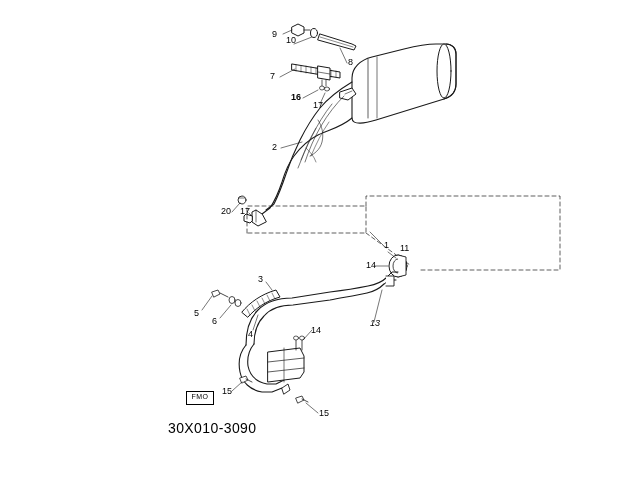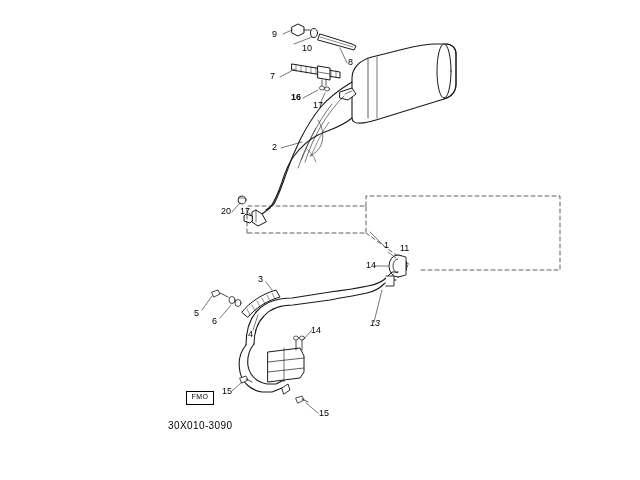--- a/index.html
+++ b/index.html
@@ -31,21 +31,21 @@
     font-family: "Liberation Sans", sans-serif;
     font-size: 9px;
     color: #000000;
     line-height: 10px;
     white-space: nowrap;
     user-select: none;
   }
   .part-number {
     position: absolute;
     font-family: "Liberation Sans", sans-serif;
-    font-size: 10px;
+    font-size: 14px;
     letter-spacing: 0.4px;
     color: #000000;
     white-space: nowrap;
   }
   .fmo-box {
     position: absolute;
     border: 1px solid #000;
     font-size: 7px;
     letter-spacing: 0.5px;
     text-align: center;
@@ -199,21 +199,21 @@
 
       <path d="M374 322 L382 290" stroke-width="0.6"></path>
 
       <path d="M232 391 L242 382" stroke-width="0.6"></path>
 
       <path d="M318 413 L306 403" stroke-width="0.6"></path>
     </g>
   </svg>
 
   <div class="callout-label" style="left:272px; top:29px;">9</div>
-  <div class="callout-label" style="left:286px; top:43px;margin-left:16px;">10</div>
+  <div class="callout-label" style="left:286px; top:35px;">10</div>
   <div class="callout-label" style="left:348px; top:57px;">8</div>
   <div class="callout-label" style="left:270px; top:71px;">7</div>
   <div class="callout-label" style="left:291px; top:92px;font-weight:bold;">16</div>
   <div class="callout-label" style="left:313px; top:100px;">17</div>
   <div class="callout-label" style="left:272px; top:142px;">2</div>
   <div class="callout-label" style="left:221px; top:206px;">20</div>
   <div class="callout-label" style="left:240px; top:206px;">17</div>
   <div class="callout-label" style="left:384px; top:240px;">1</div>
   <div class="callout-label" style="left:400px; top:243px;">11</div>
   <div class="callout-label" style="left:366px; top:260px;">14</div>

